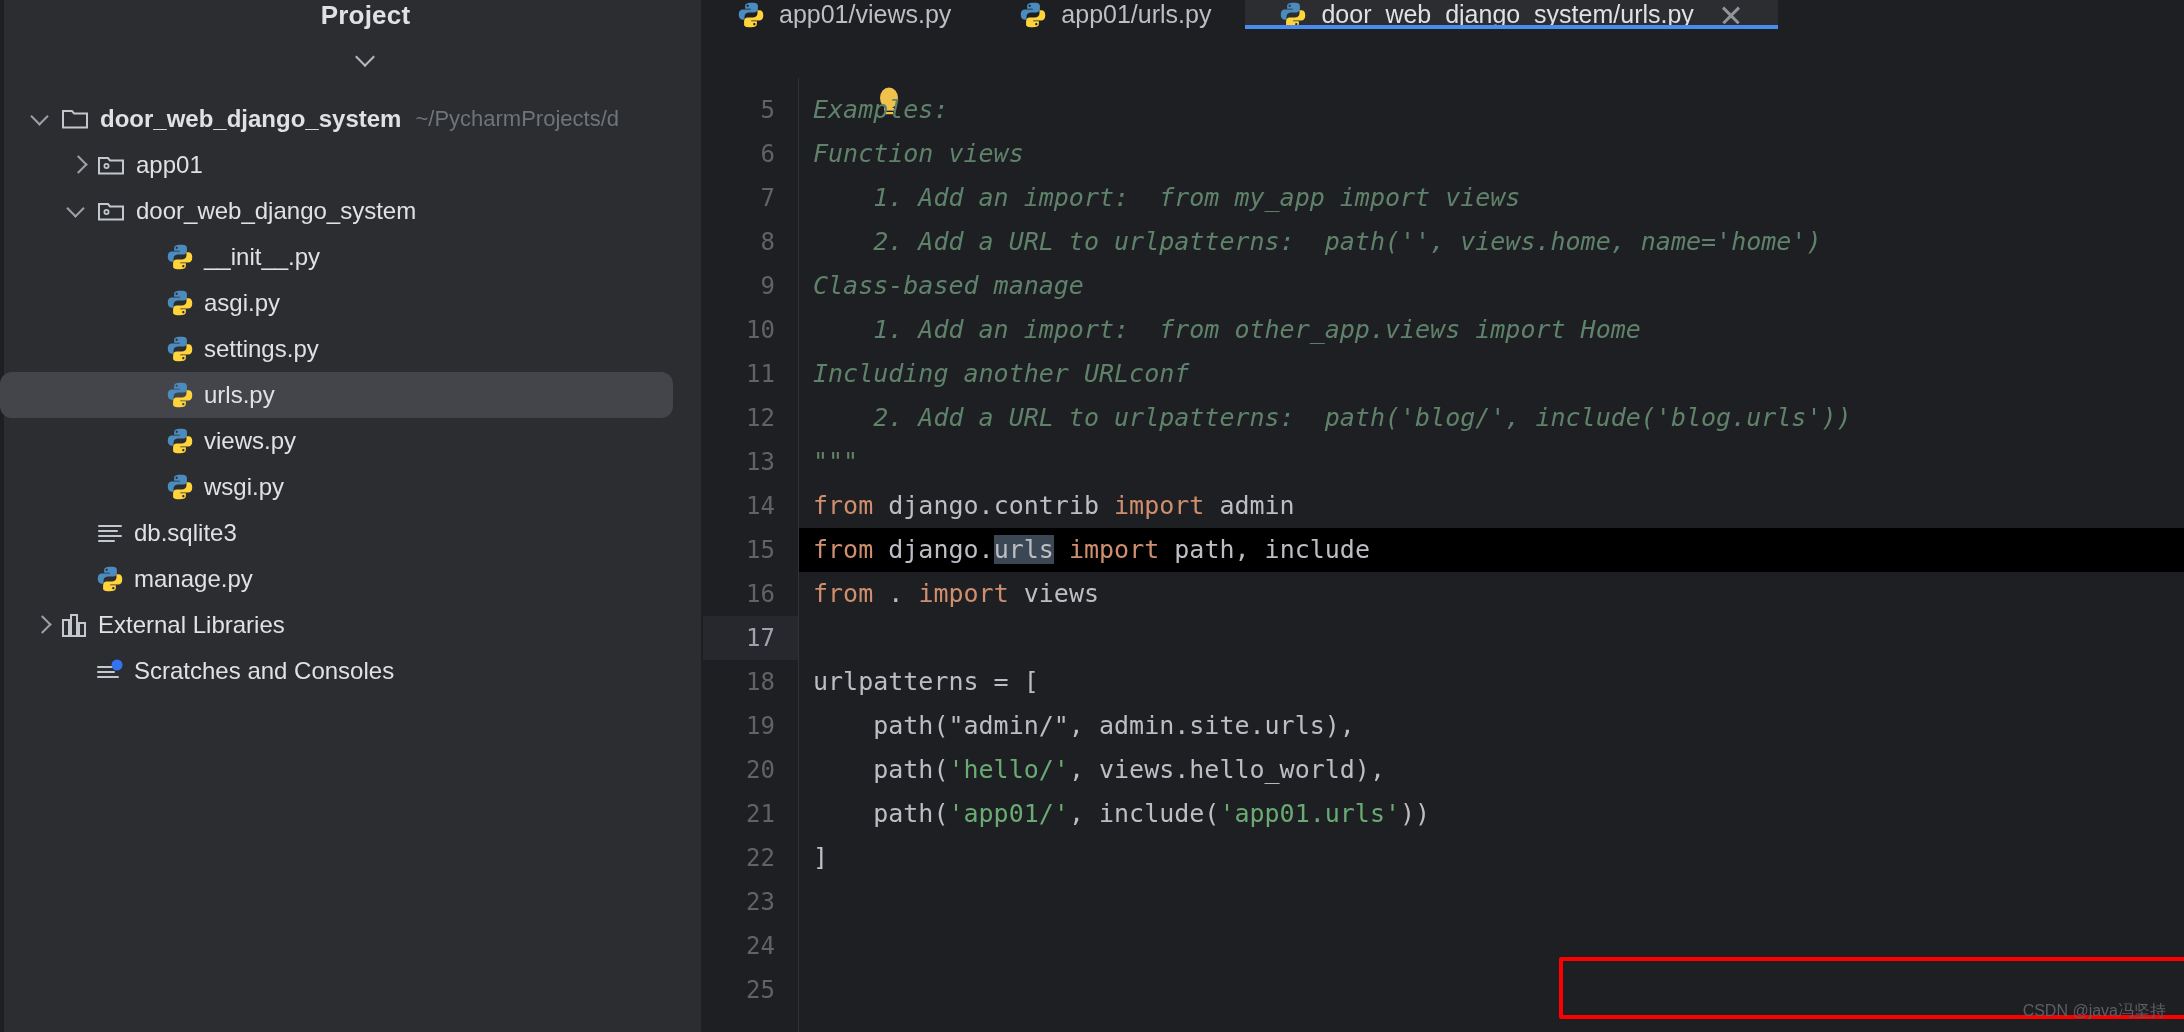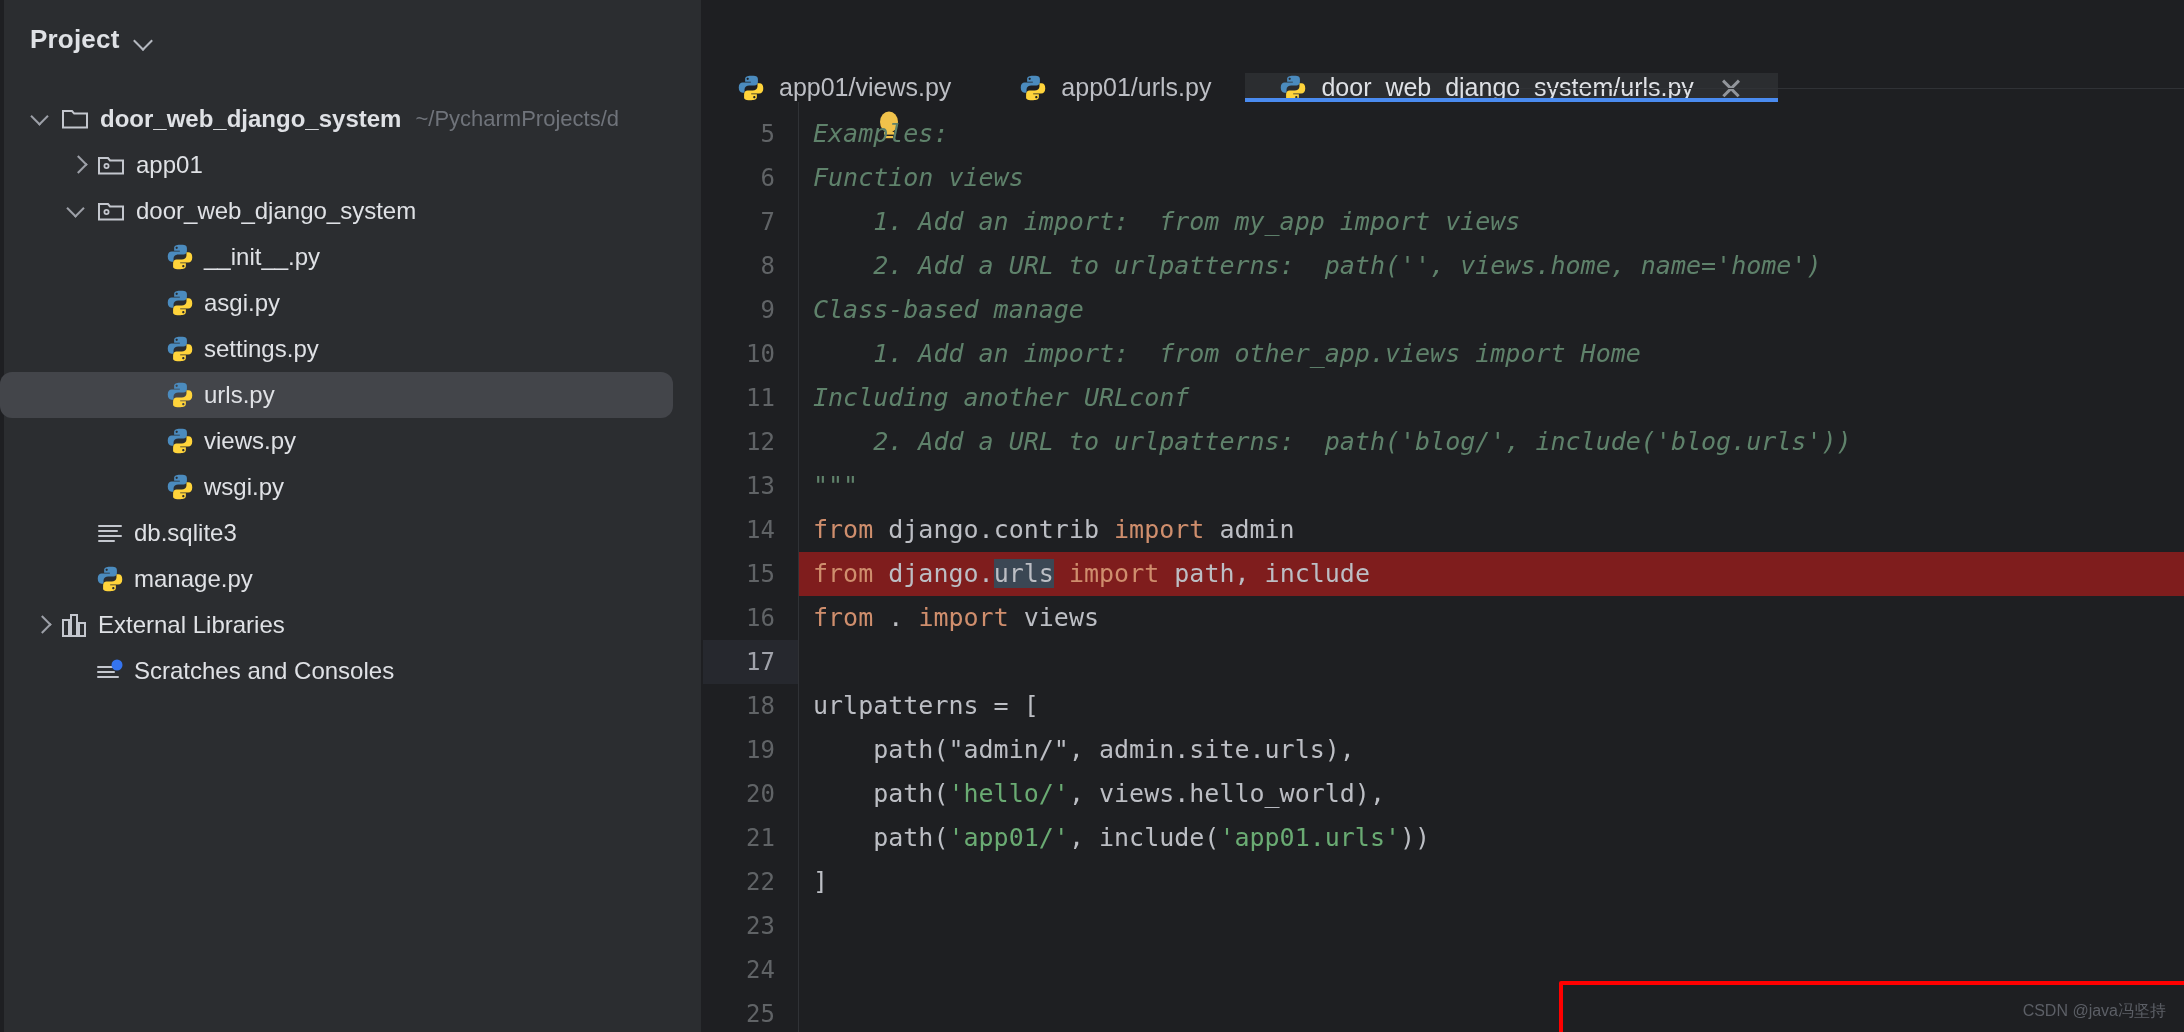--- a/index.html
+++ b/index.html
@@ -14,21 +14,21 @@
   
   #sidebar {
     width: 703px; height: 1032px;
     background: #2b2d30;
     border-right: 2px solid #1e1f22;
     position: relative;
     flex: 0 0 703px;
   }
   #sidebar-edge { position:absolute; left:0; top:0; width:4px; height:100%; background:#1e1f22; }
   .panel-header {
-    height: 78px; display: flex; align-items: center; padding-left: 30px; gap: 14px;
+    height: 78px; display: flex; align-items: center; padding-left: 30px; gap: 14px; flex-direction: column;
   }
   .panel-title { font-size: 26px; font-weight: bold; color: #dfe1e5; letter-spacing: .2px; }
   .chev-down {
     width: 20px; height: 20px; position: relative; top: 2px;
   }
   .chev-down::before {
     content: ""; position: absolute; left: 2px; top: 3px;
     width: 12px; height: 12px;
     border-right: 2.5px solid #b4b8bf; border-bottom: 2.5px solid #b4b8bf;
     transform: rotate(45deg);
@@ -65,21 +65,21 @@
 
   
   .ind-0 { padding-left: 26px; }
   .ind-1 { padding-left: 62px; }
   .ind-2 { padding-left: 62px; }
   .ind-3 { padding-left: 132px; }
 
   
   #editor { flex: 1 1 auto; position: relative; background: #1e1f22; height: 1032px; }
 
-  #tabbar { height: 78px; background: #1e1f22; display: flex; align-items: flex-end; position: relative; margin-top: 24px; }
+  #tabbar { height: 78px; background: #1e1f22; display: flex; align-items: flex-start; position: relative; }
   .tab {
     display: flex; align-items: center; gap: 14px;
     padding: 0 34px; font-size: 25px; color: #bcbec4; white-space: nowrap;
     position: relative;
   }
   .tab.active { background: #2b2d30; color: #dfe1e5; }
   .tab.active::after {
     content: ""; position: absolute; left: 0; right: 0; bottom: 0; height: 4px; background: #4a8bf0;
   }
   .tab-close {
@@ -105,21 +105,21 @@
   .lineno {
     height: 44px; line-height: 44px; font-size: 24px; color: #606366; padding-right: 24px;
   }
   .lineno.current { color: #a1a3ab; background: #26282e; }
 
   #code-lines { flex: 1 1 auto; padding-top: 10px; position: relative; }
   .code-line {
     height: 44px; line-height: 44px; font-size: 25px; color: #bcbec4;
     white-space: pre; padding-left: 14px; position: relative;
   }
-  .code-line.current { background: #7f1d1d; }
+  .code-line.current { background: #000000; }
 
   .tok-doc { color: #5f826b; font-style: italic; }
   .tok-kw  { color: #cf8e6d; }
   .tok-str { color: #6aab73; }
   .sel-word { background: #3b4754; }
 
   
   #lightbulb {
     position: absolute; left: 76px; top: 8px; width: 28px; height: 30px;
   }

